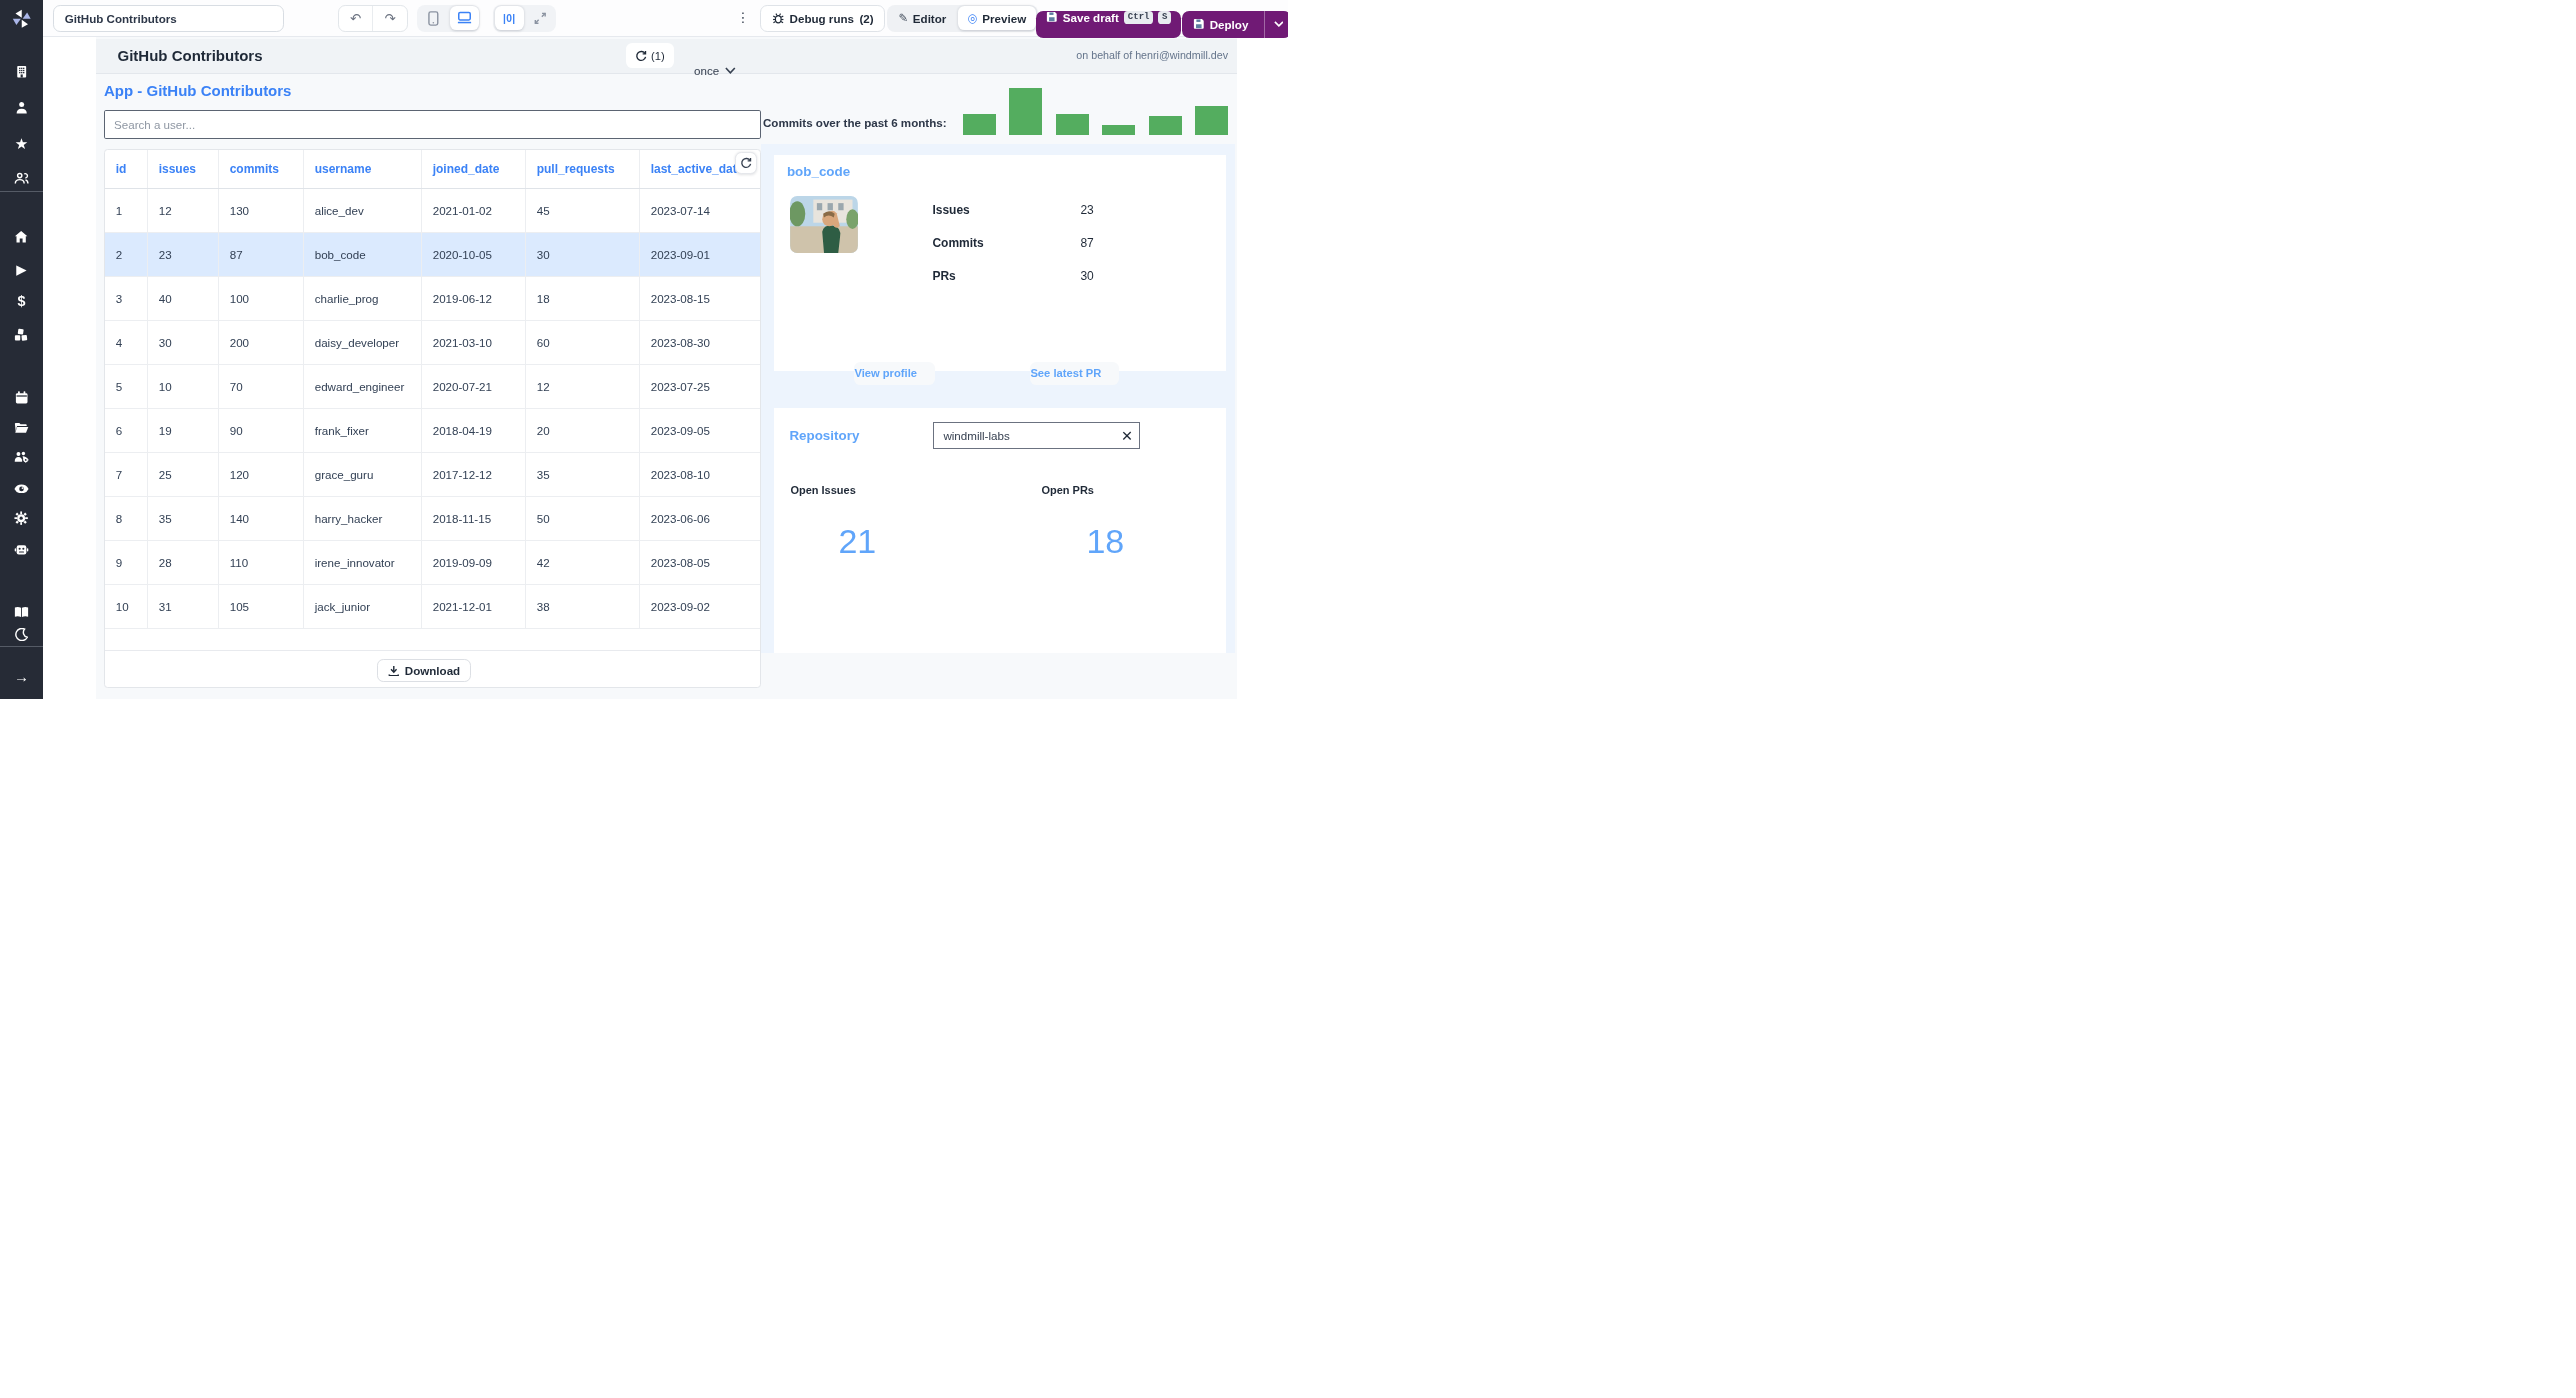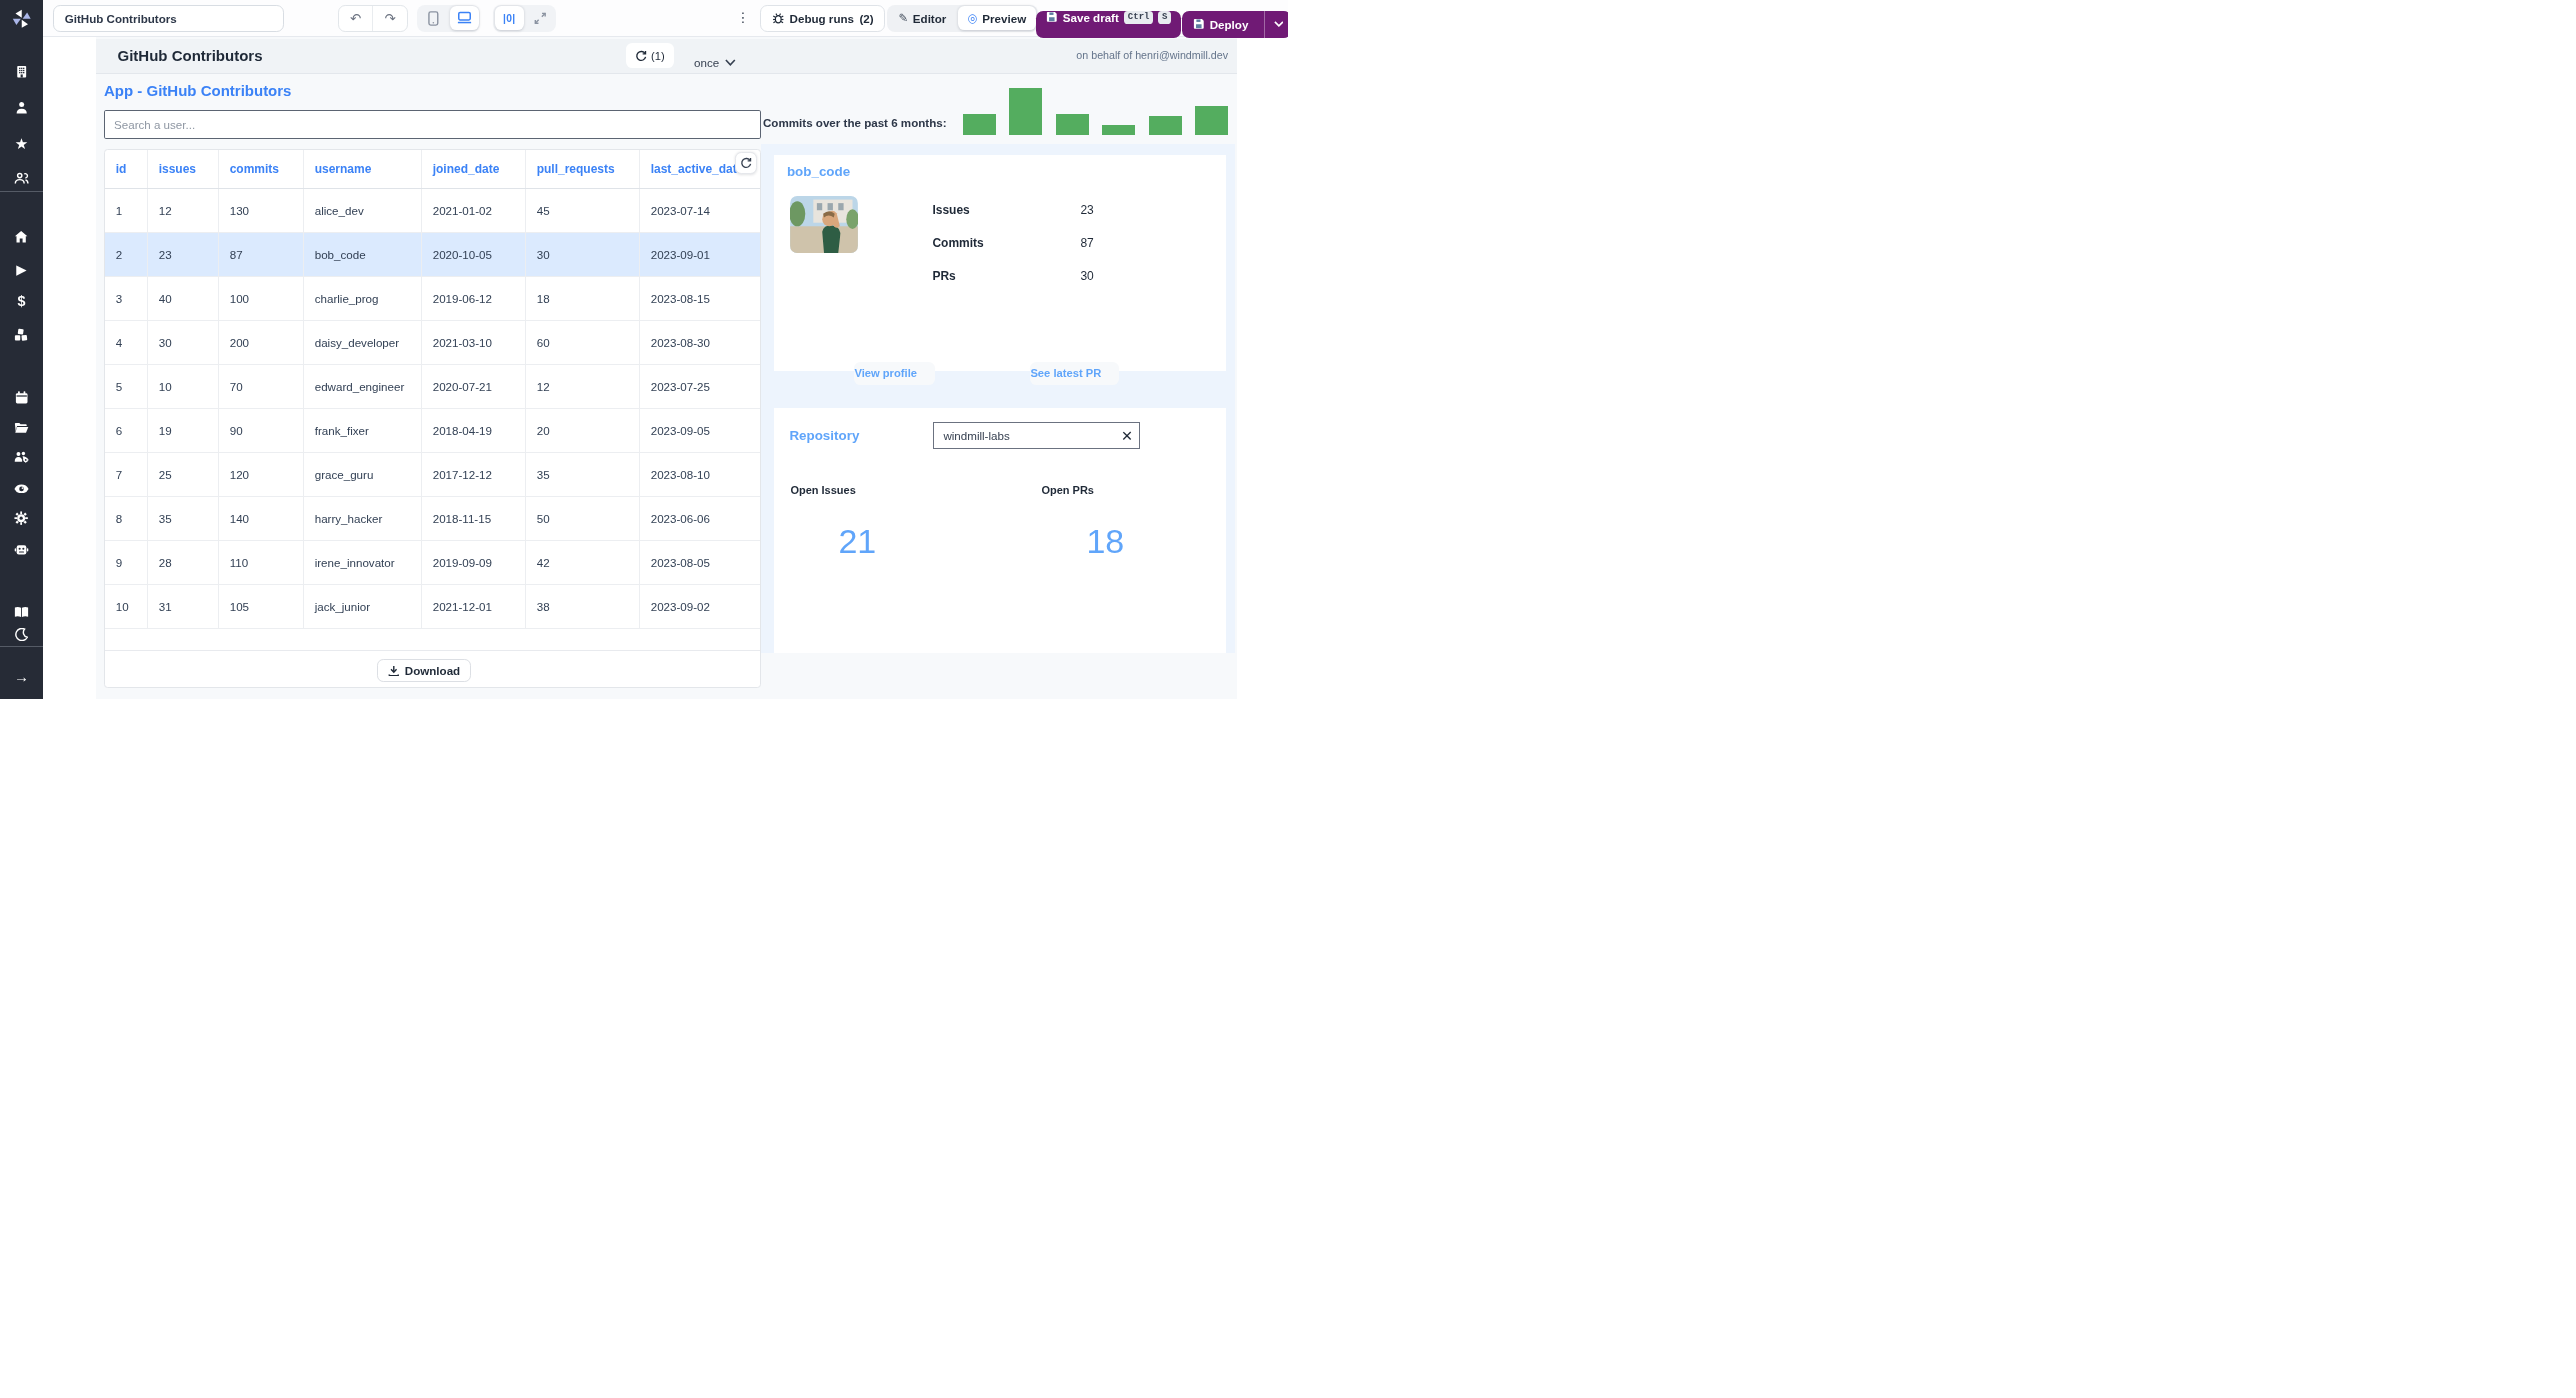--- a/index.html
+++ b/index.html
@@ -46,21 +46,21 @@
     color:#fff; cursor:pointer; }
   .s-div { position:absolute; left:0; width:43px; border-top:0.9px solid #555b66; }
   .glyph { font-size:13.4px; line-height:1; color:#fff; }
 
   
   .canvas { position:absolute; left:96px; top:37px; width:1141px; height:663px; background:#f7f9fb; }
   .app-bar { position:absolute; left:0; top:1.8px; width:1141px; height:35px; background:#f0f3f6; border-bottom:0.9px solid #e3e7ec; }
   .app-bar-title { position:absolute; left:21.5px; top:8px; font-size:15px; font-weight:800; color:#1f2937; }
   .refresh-btn { position:absolute; left:530px; top:4.5px; height:25px; background:#fff; border-radius:6.3px;
     display:flex; align-items:center; gap:4.5px; padding:0 9px; font-size:11.2px; color:#1f2937; cursor:pointer; }
-  .once-dd { position:absolute; left:598px; top:11px; height:25px; display:flex; align-items:center; gap:6.3px;
+  .once-dd { position:absolute; left:598px; top:19px; height:25px; display:flex; align-items:center; gap:6.3px;
     font-size:11.6px; color:#374151; cursor:pointer; }
   .behalf { position:absolute; right:9px; top:10.7px; font-size:10.7px; color:#64748b; }
 
   .page-heading { position:absolute; left:8px; top:45px; font-size:15px; font-weight:800; color:#3b82f6; }
   .search-input { position:absolute; left:8px; top:73px; width:657px; height:29px; border:1.3px solid #5b6472;
     border-radius:1.8px; background:#fff; font-size:11.6px; color:#374151; padding:0 9px; outline:none; }
   .search-input::placeholder { color:#8f97a3; }
 
   
   .table { position:absolute; left:8px; top:112px; width:657px; height:539px; background:#fff;

